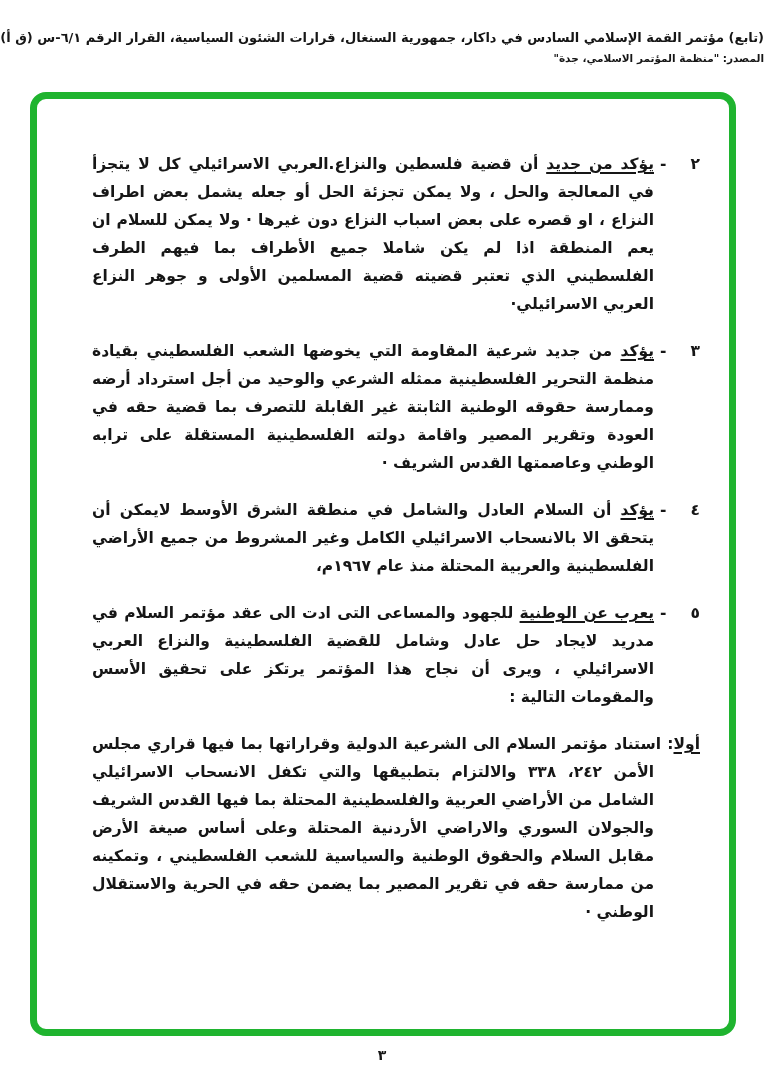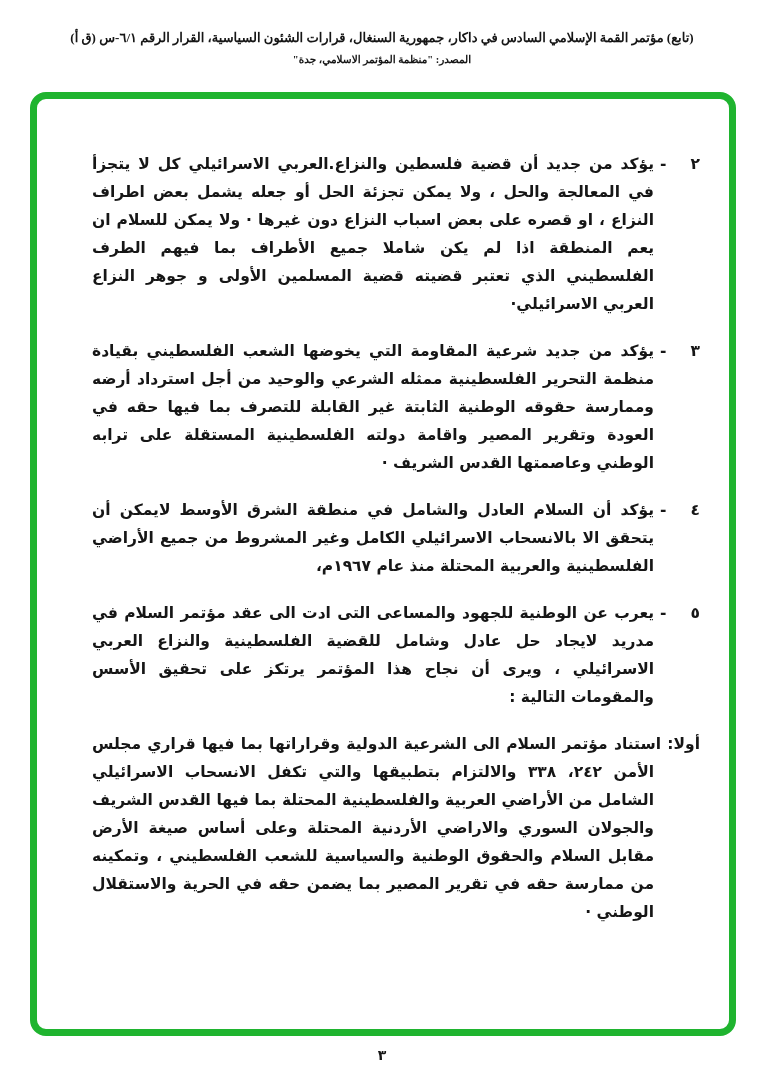--- a/index.html
+++ b/index.html
@@ -16,23 +16,21 @@
     color: #161616;
     direction: rtl;
   }
 
   
   .doc-header {
     position: absolute;
     top: 30px;
     left: 0;
     width: 764px;
-    text-align: center;
     direction: rtl;
-    font-family: Liberation Serif, serif;
   }
   .doc-header .line1 {
     font-size: 13px;
     font-weight: bold;
     letter-spacing: 0;
     white-space: nowrap;
   }
   .doc-header .line2 {
     margin-top: 7px;
     font-size: 10.5px;
@@ -77,20 +75,21 @@
     align-items: flex-start;
     padding-left: 6px;
     box-sizing: border-box;
   }
   .res-item .item-text {
     flex: 1 1 auto;
     text-align: justify;
   }
 
   .lead-underline {
+    text-decoration: underline;
     text-underline-offset: 3px;
     text-decoration-thickness: 1.5px;
   }
 
   .firstly {
     margin-top: 3px;
     padding-right: 46px;
     text-indent: -46px;
     text-align: justify;
   }
@@ -127,21 +126,21 @@
       <span class="lead-underline">يؤكد من جديد</span><span> أن قضية فلسطين والنزاع.العربي الاسرائيلي كل لا يتجزأ في المعالجة والحل ، ولا يمكن تجزئة الحل أو جعله يشمل بعض اطراف النزاع ، او قصره على بعض اسباب النزاع دون غيرها · ولا يمكن للسلام ان يعم المنطقة اذا لم يكن شاملا جميع الأطراف بما فيهم الطرف الفلسطيني الذي تعتبر قضيته قضية المسلمين الأولى و جوهر النزاع العربي الاسرائيلي·</span>
     </div>
   </div>
 
   <div class="res-item">
     <div class="num-cell">
       <span>٣</span>
       <span>-</span>
     </div>
     <div class="item-text">
-      <span class="lead-underline">يؤكد</span><span> من جديد شرعية المقاومة التي يخوضها الشعب الفلسطيني بقيادة منظمة التحرير الفلسطينية ممثله الشرعي والوحيد من أجل استرداد أرضه وممارسة حقوقه الوطنية الثابتة غير القابلة للتصرف بما فيها حقه في العودة وتقرير المصير واقامة دولته الفلسطينية المستقلة على ترابه الوطني وعاصمتها القدس الشريف ·</span>
+      <span class="lead-underline">يؤكد</span><span> من جديد شرعية المقاومة التي يخوضها الشعب الفلسطيني بقيادة منظمة التحرير الفلسطينية ممثله الشرعي والوحيد من أجل استرداد أرضه وممارسة حقوقه الوطنية الثابتة غير القابلة للتصرف بما قضية حقه في العودة وتقرير المصير واقامة دولته الفلسطينية المستقلة على ترابه الوطني وعاصمتها القدس الشريف ·</span>
     </div>
   </div>
 
   <div class="res-item">
     <div class="num-cell">
       <span>٤</span>
       <span>-</span>
     </div>
     <div class="item-text">
       <span class="lead-underline">يؤكد</span><span> أن السلام العادل والشامل في منطقة الشرق الأوسط لايمكن أن يتحقق الا بالانسحاب الاسرائيلي الكامل وغير المشروط من جميع الأراضي الفلسطينية والعربية المحتلة منذ عام ١٩٦٧م،</span>

